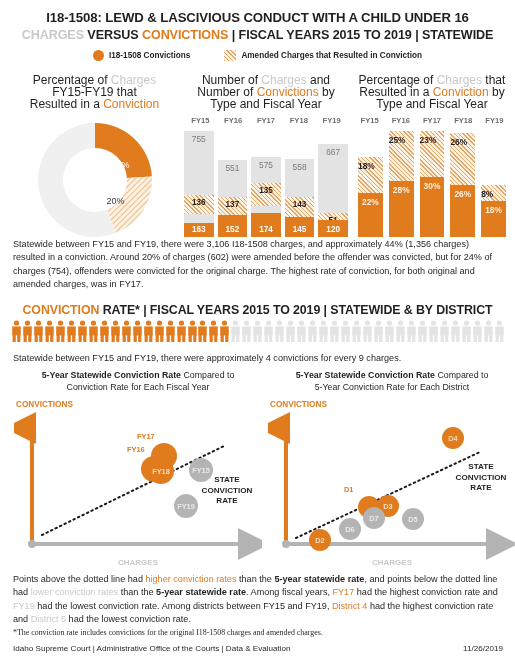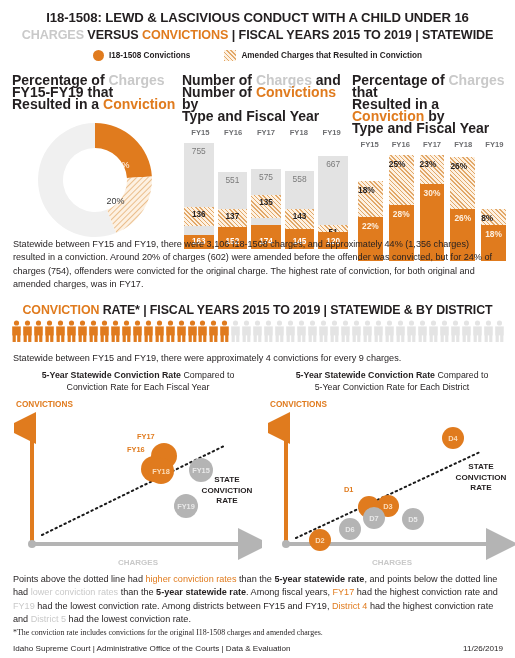--- a/index.html
+++ b/index.html
@@ -49,23 +49,23 @@
   }
   .swatch-hatch {
     width: 12px; height: 11px; display: inline-block;
     background-color: #fdf1e2;
     background-image: repeating-linear-gradient(45deg,
        #e2a869 0 1px, transparent 1px 3px);
   }
 
   
   .panel-title {
-    text-align: left;
-    font-size: 14px;
-    font-weight: bold;
+    text-align: center;
+    font-size: 12px;
+    font-weight: normal;
     line-height: 12px;
     color: #231f20;
   }
 
   
   .donut-wrap { position: absolute; left: 12px; top: 74px; width: 165px; }
   .donut {
     position: relative; width: 120px; height: 120px;
     margin: 10px auto 0 auto;
   }
@@ -353,21 +353,21 @@
          <div class="num">25%</div>
        </div>
        <div class="pct-conv" style="height:56px">
          <div class="num">28%</div>
        </div>
         </div>
         <div class="pct-col">
           <div class="pct-amend" style="bottom:60px;height:46px">
          <div class="num">23%</div>
        </div>
-       <div class="pct-conv" style="height:77px">
+       <div class="pct-conv" style="height:60px">
          <div class="num">30%</div>
        </div>
         </div>
         <div class="pct-col">
           <div class="pct-amend" style="bottom:52px;height:52px">
          <div class="num">26%</div>
        </div>
        <div class="pct-conv" style="height:52px">
          <div class="num">26%</div>
        </div>

